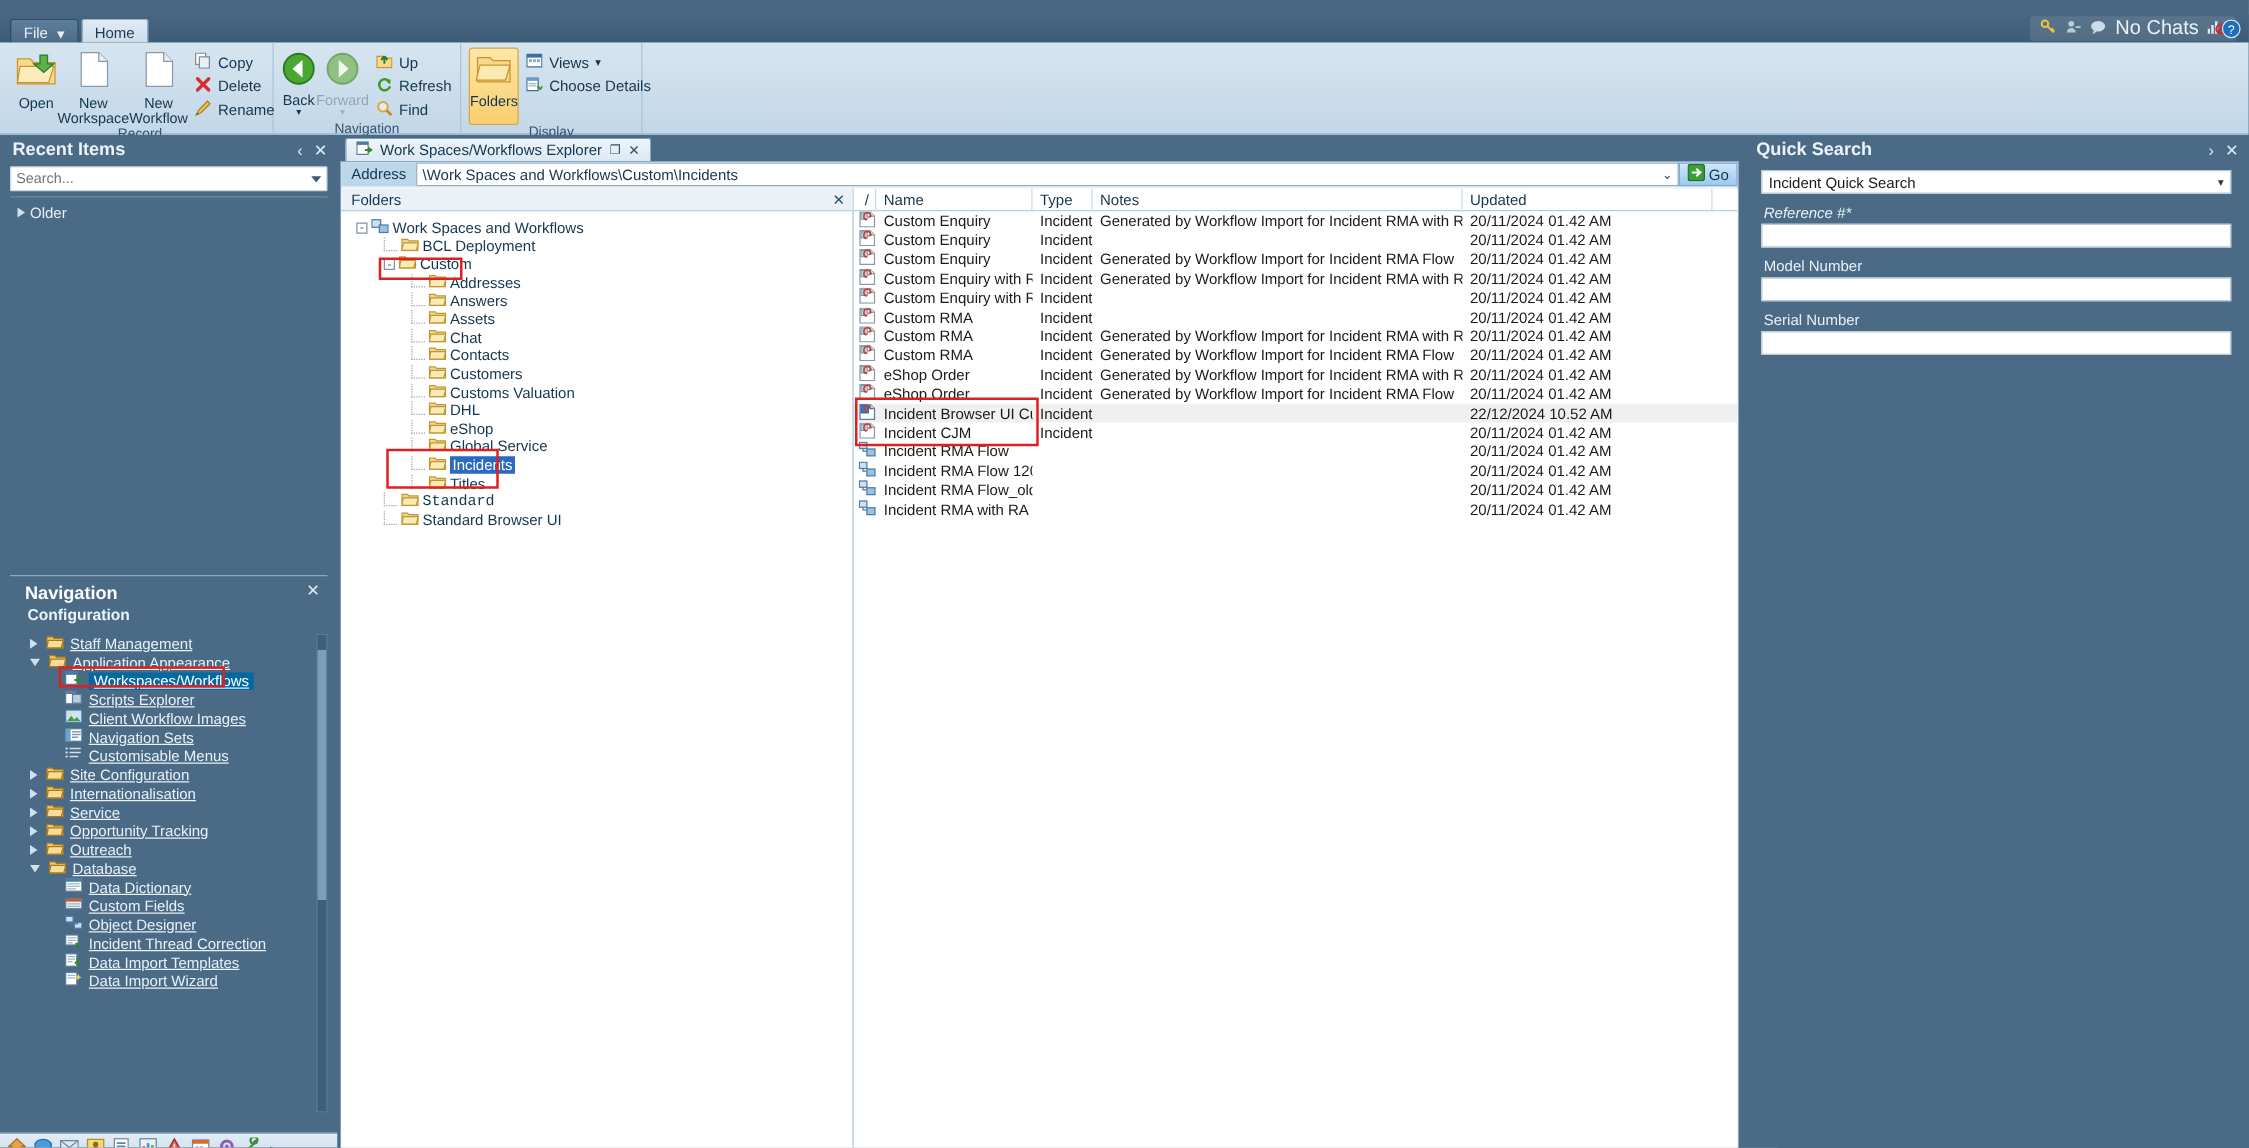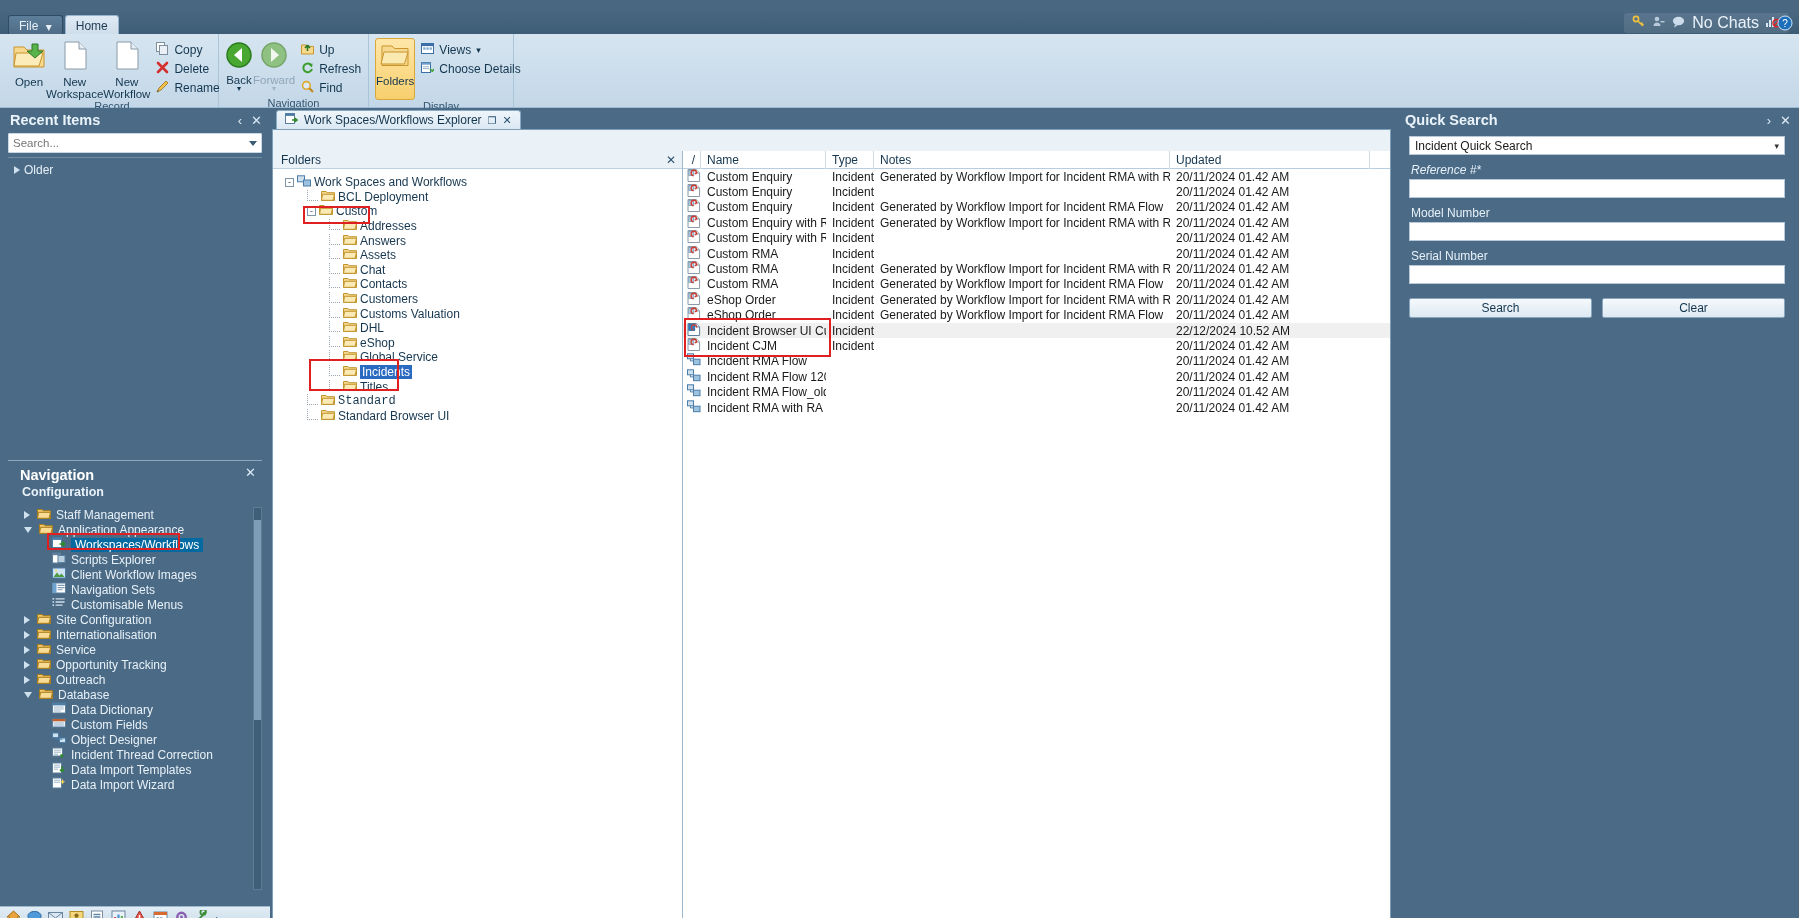--- a/index.html
+++ b/index.html
@@ -88,21 +88,21 @@
 
   .nav-panel {
     position: absolute; left: 8px; right: 8px; top: 352px; bottom: 28px;
     border-top: 1px solid #8aa9c0;
   }
   .nav-title { color: #ffffff; font-size: 14.5px; font-weight: bold; padding: 6px 0 0 12px; }
   .nav-sub { color: #eaf3fa; font-size: 12.5px; font-weight: bold; padding: 2px 0 4px 14px; }
   .nav-scroll { position: absolute; top: 46px; left: 0; right: 0; bottom: 12px; overflow: hidden; }
   .nav-item {
     display: flex; align-items: center; gap: 5px; height: 15px;
-    color: #e8f1f8; font-size: 12px; padding-left: 16px; position: relative;
+    color: #e8f1f8; font-size: 12px; padding-left: 16px; position: relative; text-decoration: underline;
   }
   .nav-item.lvl2 { padding-left: 44px; }
   .nav-item .tri { margin-right: 2px; }
   .nav-scrollbar {
     position: absolute; right: 0; top: 46px; bottom: 12px; width: 9px; background: #3f5e78;
     border: 1px solid #5b7c96;
   }
   .nav-thumb { position: absolute; top: 12px; left: 0; width: 7px; height: 200px; background: #7e9db6; }
   .close-x { color: #dbe9f4; font-size: 13px; }
 
@@ -640,20 +640,36 @@
                 <path d="M7 7 h4 M9.6 5.2 L12 7 L9.6 8.8" stroke="#2f8a2a" stroke-width="1.6" fill="none"></path>
               </svg>
           </span>
           <span>Work Spaces/Workflows Explorer</span>
           <span class="icn" style="color:#2c5272;font-size:10px;">❐</span>
           <span class="icn" style="color:#2c5272;font-size:11px;">✕</span>
         </div>
       </div>
 
       <div class="doc-body">
+        <div class="addr-row">
+          <div class="addr-label">Address</div>
+          <div class="addr-input">
+            <span style="flex:1;">\Work Spaces and Workflows\Custom\Incidents</span>
+            <span class="icn" style="color:#30506b;font-size:10px;">⌄</span>
+          </div>
+          <div class="go-btn">
+            <span class="icn">
+              <svg width="14" height="14" viewBox="0 0 14 14">
+                  <rect x="0.5" y="0.5" width="13" height="13" rx="2" fill="#3c9e37" stroke="#256b22"></rect>
+                  <path d="M3.5 7 h6 M7 4 L10.3 7 L7 10" stroke="#fff" stroke-width="1.7" fill="none"></path>
+                </svg>
+            </span>
+            <span>Go</span>
+          </div>
+        </div>
 
         <div class="panes">
 
           <div class="folders-pane">
             <div class="folders-head">
               <span>Folders</span>
               <span class="icn" style="color:#2c5272;">✕</span>
             </div>
             <div class="ftree" id="ftree">
                 <div class="frow" style="padding-left: 6px;">
@@ -1014,24 +1030,20 @@
 
         <div class="qs-lab req">Reference #*</div>
         <div class="qs-input"></div>
 
         <div class="qs-lab">Model Number</div>
         <div class="qs-input"></div>
 
         <div class="qs-lab">Serial Number</div>
         <div class="qs-input"></div>
 
-        <div class="qs-btns">
-          <div class="qs-btn">Search</div>
-          <div class="qs-btn">Clear</div>
-        </div>
       </div>
     </div>
   </div>
 
   <div class="redbox" style="left:47px;top:521px;width:133px;height:17px;"></div>
   <div class="redbox" style="left:303px;top:194px;width:67px;height:18px;"></div>
   <div class="redbox" style="left:309px;top:347px;width:90px;height:32px;"></div>
   <div class="redbox" style="left:684px;top:306px;width:147px;height:39px;"></div>
 </div>
 

